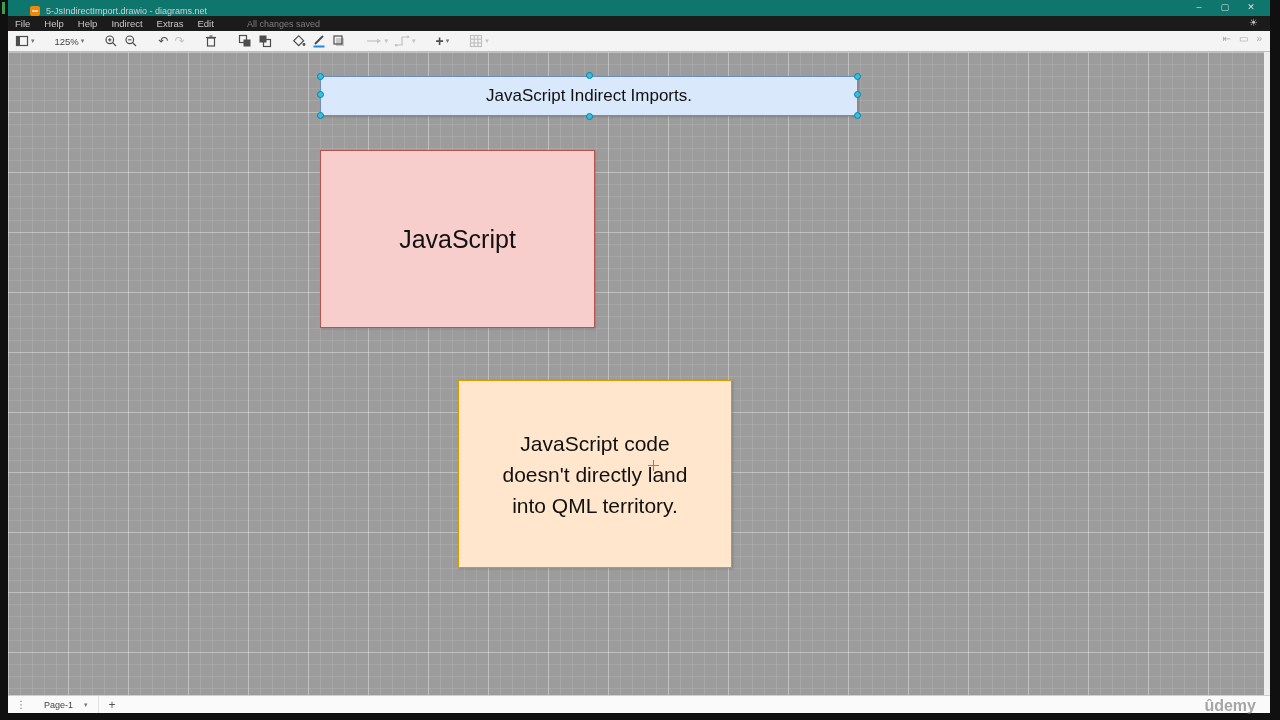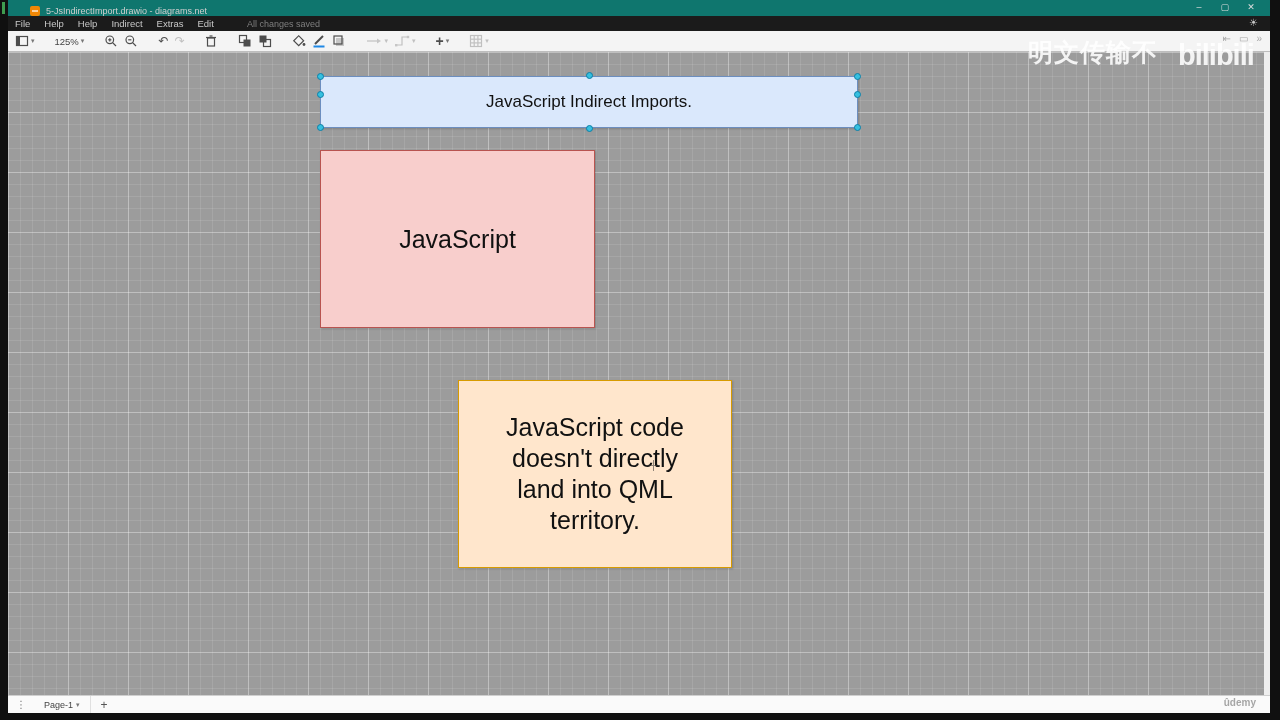--- a/index.html
+++ b/index.html
@@ -44,54 +44,54 @@
   .canvas { position:absolute; left:0; top:52px; width:100%; height:643px; overflow:hidden;
             background-color:#9c9c9c;
             background-image:
               linear-gradient(rgba(255,255,255,0.28) 1px, transparent 1px),
               linear-gradient(90deg, rgba(255,255,255,0.28) 1px, transparent 1px),
               linear-gradient(rgba(255,255,255,0.10) 1px, transparent 1px),
               linear-gradient(90deg, rgba(255,255,255,0.10) 1px, transparent 1px);
             background-size:60px 60px, 60px 60px, 12px 12px, 12px 12px; }
   .shape { position:absolute; display:flex; align-items:center; justify-content:center;
            text-align:center; color:#111; box-shadow:1px 1px 2px rgba(0,0,0,0.18); }
-  .box-title { left:312px; top:24px; width:538px; height:52px; background:#dae8fc;
+  .box-title { left:312px; top:24px; width:538px; height:40px; background:#dae8fc;
                border:1px solid #6c8ebf; font-size:17px; }
   .box-js    { left:312px; top:98px; width:275px; height:178px; background:#f8cecc;
                border:1px solid #b85450; font-size:25px; }
   .box-qml   { left:587px; top:98px; width:263px; height:142px; background:#d5e8d4;
                border:1px solid #82b366; font-size:25px; }
   .box-note  { left:450px; top:328px; width:274px; height:188px; background:#ffe6cc;
-               border:1px solid #d79b00; font-size:25px; line-height:31px; }
+               border:1px solid #d79b00; font-size:21px; line-height:31px; }
   .box-note .note-text { width:206px; }
 
   .handle { position:absolute; width:7px; height:7px; border-radius:50%;
             background:#35c0e0; border:1px solid #0e7fa6; }
 
   .vscrollbar { position:absolute; right:0; top:0; width:6px; height:100%; background:#eeeeee; }
 
   .move-cursor { position:absolute; left:640px; top:408px; width:11px; height:11px; opacity:0.55; }
   .move-cursor::before { content:""; position:absolute; left:5px; top:0; width:1px; height:11px; background:#333; }
   .move-cursor::after  { content:""; position:absolute; left:0; top:5px; width:11px; height:1px; background:#333; }
 
   
   .footer { position:absolute; left:0; top:695px; width:100%; height:18px; background:#fafafa;
             border-top:1px solid #cfcfcf; display:flex; align-items:center; font-size:9px; color:#444; }
   .footer-dots { padding:0 8px; color:#777; font-size:10px; }
-  .page-tab { display:flex; align-items:center; gap:3px; padding:0 10px; height:100%;
+  .page-tab { display:flex; align-items:center; gap:11px; padding:0 10px; height:100%;
               border-right:1px solid #e0e0e0; }
   .page-caret { font-size:7px; color:#777; }
   .add-page { padding:0 10px; font-size:12px; color:#555; }
 
   
   .wm-top { position:absolute; left:1028px; top:36px; display:flex; align-items:flex-start; gap:20px;
             color:rgba(255,255,255,0.88); pointer-events:none; }
   .wm-cn { font-size:25px; font-weight:bold; letter-spacing:1px; }
   .wm-bili { font-size:29px; font-weight:900; letter-spacing:-1px; margin-top:3px; }
-  .wm-udemy { position:absolute; right:14px; top:1px; font-size:10px; font-weight:bold;
+  .wm-udemy { position:absolute; right:14px; top:1px; font-size:16px; font-weight:bold;
               color:rgba(120,120,120,0.65); }
 
   
   .ic { stroke:#4d4d4d; fill:none; stroke-width:1.2; }
   .ic-fill { fill:#4d4d4d; stroke:none; }
   .ic-dis { stroke:#c0c0c0; fill:none; stroke-width:1.2; }
   .ic-dis-fill { fill:#c6c6c6; stroke:none; }
 </style>
 </head>
 <body>
@@ -290,17 +290,13 @@
       <span class="page-tab">
         <span>Page-1</span>
         <span class="page-caret">▾</span>
       </span>
       <span class="add-page">+</span>
       <span class="wm-udemy">ûdemy</span>
     </div>
 
   </div>
 
-  <div class="wm-top">
-    <span class="wm-cn">明文传输不</span>
-    <span class="wm-bili">bilibili</span>
-  </div>
 </div>
 
 </body></html>

